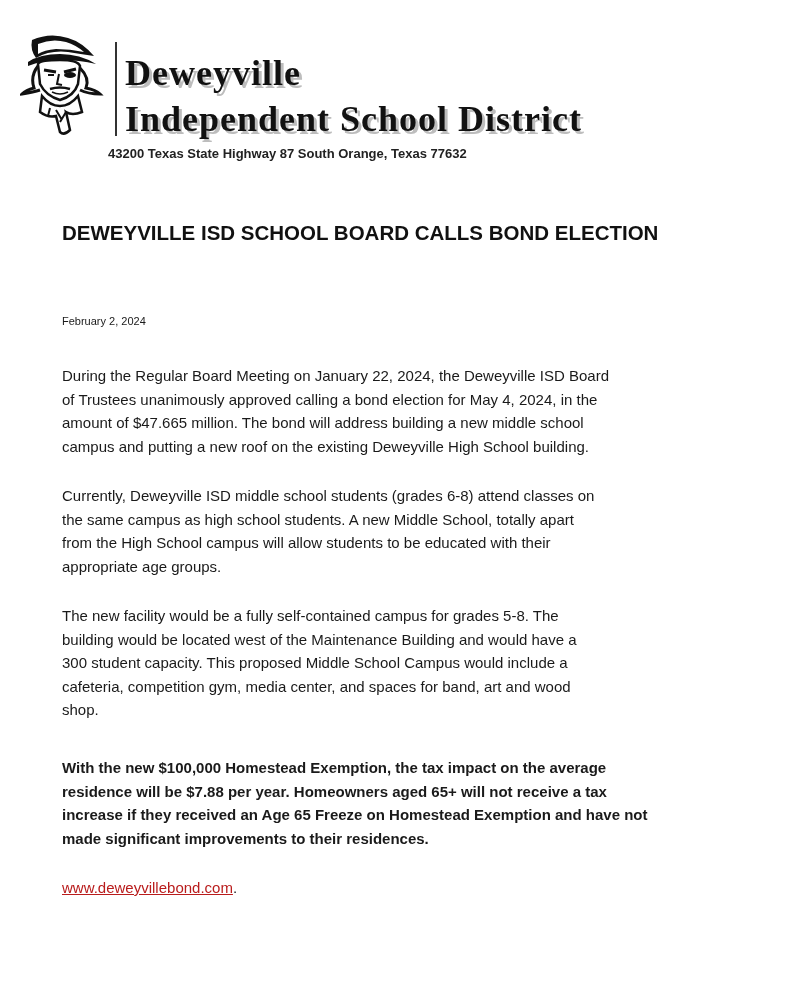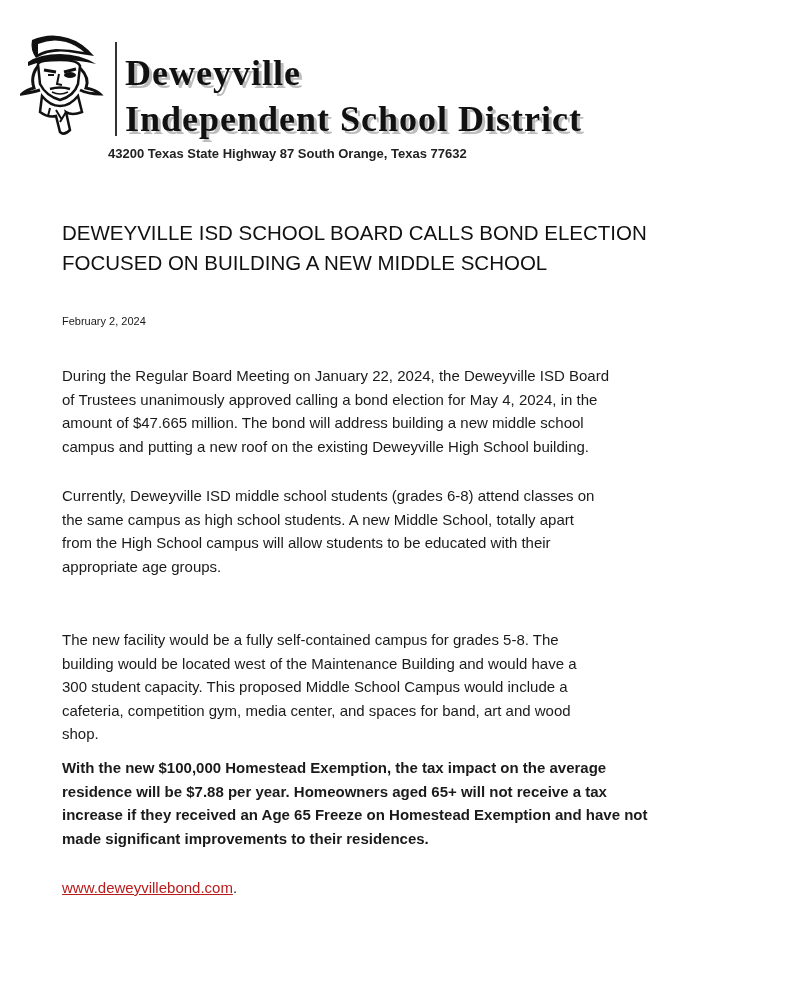--- a/index.html
+++ b/index.html
@@ -8,28 +8,28 @@
   .logo { position: absolute; left: 20px; top: 32px; width: 88px; height: 108px; }
   .divider { position: absolute; left: 115px; top: 42px; width: 2px; height: 94px; background: #333; }
 
   .district-name { position: absolute; left: 125px; font-family: "Liberation Serif", serif; font-weight: bold; color: #111;
     text-shadow: 3px 3px 0 #bdbdbd; letter-spacing: 1px; white-space: nowrap; }
   .district-line1 { top: 52px; font-size: 36px; text-align: center; }
   .district-line2 { top: 98px; font-size: 36px; }
 
   .address { position: absolute; left: 108px; top: 146px; font-size: 13px; font-weight: bold; color: #222; white-space: nowrap; }
 
-  .headline { position: absolute; left: 62px; top: 218px; width: 680px; font-size: 20.5px; font-weight: normal; line-height: 30px; color: #111; }
+  .headline { position: absolute; left: 62px; top: 218px; width: 680px; font-size: 20.5px; font-weight: bold; line-height: 30px; color: #111; }
 
   .date { position: absolute; left: 62px; top: 315px; font-size: 11px; }
 
   .para { position: absolute; left: 62px; width: 690px; font-size: 15px; line-height: 23.5px; color: #1a1a1a; white-space: pre-line; }
   .p1 { top: 364px; }
   .p2 { top: 484px; }
-  .p3 { top: 628px; }
+  .p3 { top: 604px; }
   .p4 { top: 756px; font-weight: bold; }
   .p5 { top: 876px; }
 
   .link { color: #b91c1c; text-decoration: underline; }
 </style>
 </head>
 <body>
 
 <div class="logo">
   <svg viewBox="0 0 88 108" width="88" height="108">
@@ -58,21 +58,20 @@
 
 <div class="divider"></div>
 
 <div class="district-name district-line1">Deweyville</div>
 <div class="district-name district-line2">Independent School District</div>
 
 <div class="address">43200 Texas State Highway 87 South Orange, Texas 77632</div>
 
 <div class="headline">
   <div>DEWEYVILLE ISD SCHOOL BOARD CALLS BOND ELECTION</div>
-  <div>FOCUSED ON BUILDING A NEW MIDDLE SCHOOL</div>
 </div>
 
 <div class="date">February 2, 2024</div>
 
 <div class="para p1">During the Regular Board Meeting on January 22, 2024, the Deweyville ISD Board
 of Trustees unanimously approved calling a bond election for May 4, 2024, in the
 amount of $47.665 million. The bond will address building a new middle school
 campus and putting a new roof on the existing Deweyville High School building.</div>
 <div class="para p2">Currently, Deweyville ISD middle school students (grades 6-8) attend classes on
 the same campus as high school students.  A new Middle School, totally apart

